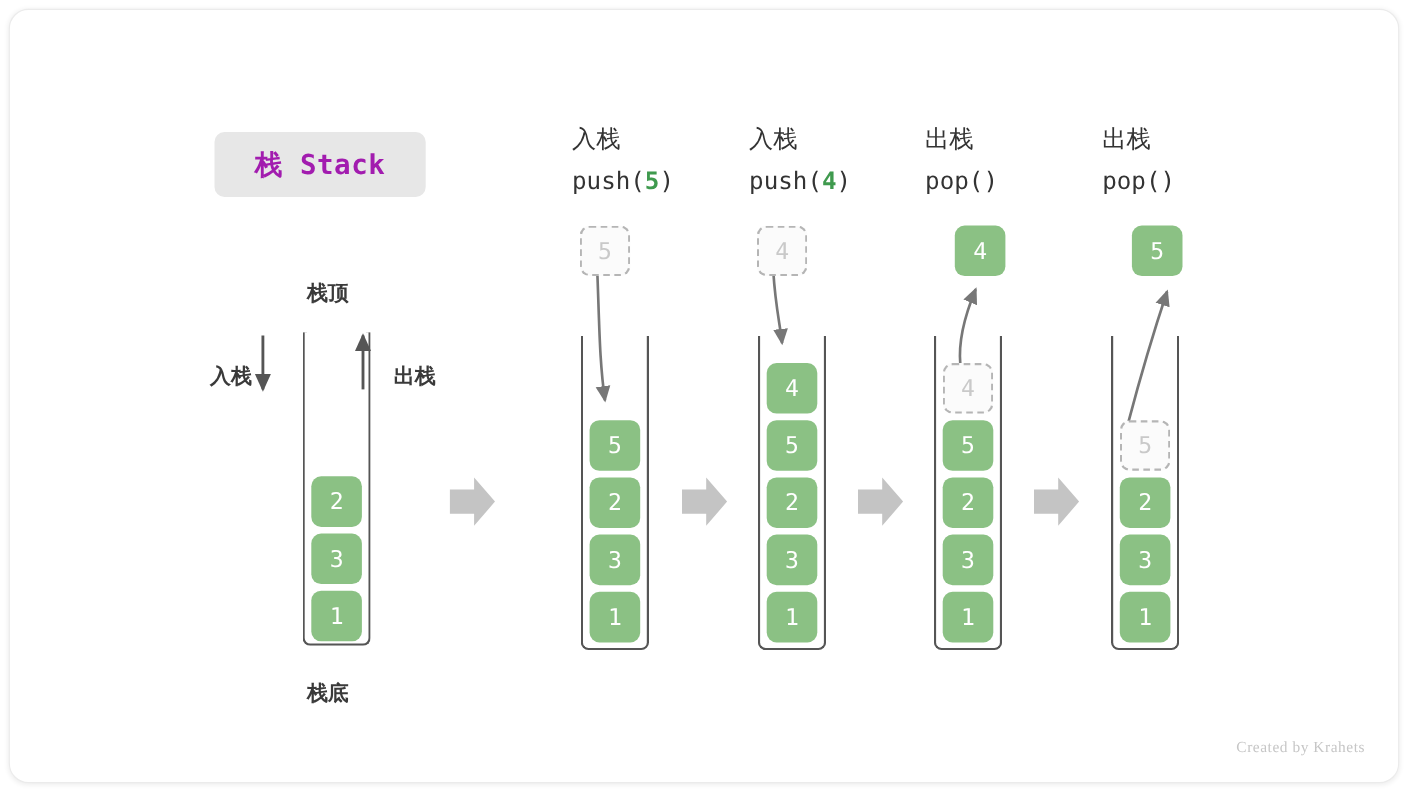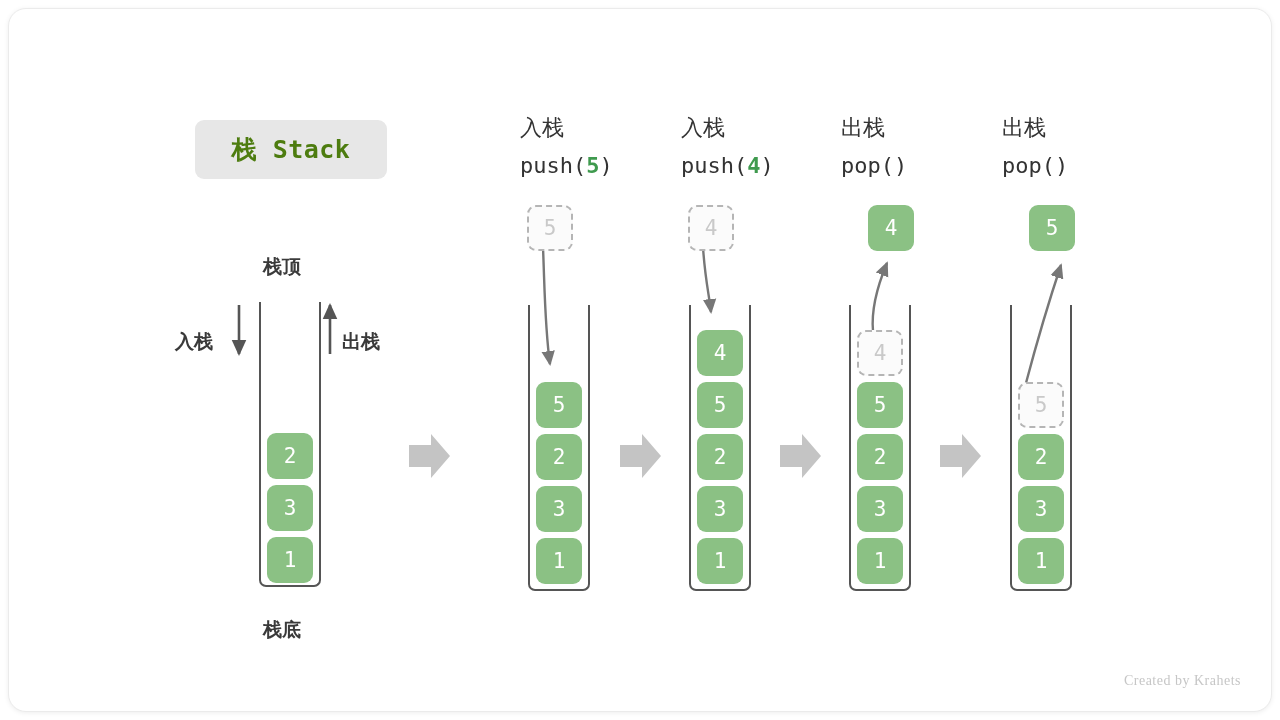--- a/index.html
+++ b/index.html
@@ -26,21 +26,21 @@
   
   #title-badge {
     left: 186px; top: 111px;
     width: 192px; height: 59px;
     background: #e7e7e7;
     border-radius: 9px;
     display: flex; align-items: center; justify-content: center;
     font-family: "DejaVu Sans Mono", monospace;
     font-size: 25px;
     font-weight: bold;
-    color: #4d7c0f;
+    color: #a21caf;
     letter-spacing: 0.5px;
   }
 
   
   .cn-label {
     font-family: "DejaVu Sans", sans-serif;
     font-weight: bold;
     font-size: 19px;
     color: #3a3a3a;
     white-space: nowrap;
@@ -142,21 +142,21 @@
       <path d="M611,436 h22 v-11 l19,22 l-19,22 v-11 h-22 z"></path>
     </g>
     <g fill="#c4c4c4">
       <path d="M771,436 h22 v-11 l19,22 l-19,22 v-11 h-22 z"></path>
     </g>
     <g fill="#c4c4c4">
       <path d="M931,436 h22 v-11 l19,22 l-19,22 v-11 h-22 z"></path>
     </g>
   </svg>
 
-  <div class="abs" style="left:158px; top:240px; width:250px; height:400px;">
+  <div class="abs" style="left:174px; top:240px; width:250px; height:400px;">
 
     <div class="abs cn-label" style="left:96px; top:5px;">栈顶</div>
 
     <div class="abs cn-label" style="left:8px; top:80px;">入栈</div>
 
     <div class="abs cn-label" style="left:175px; top:80px;">出栈</div>
 
     <div class="abs stack-box" style="left:92px; top:53px; height:285px;"></div>
 
     <div class="abs cell filled" style="left:100px; top:184px;">2</div>

